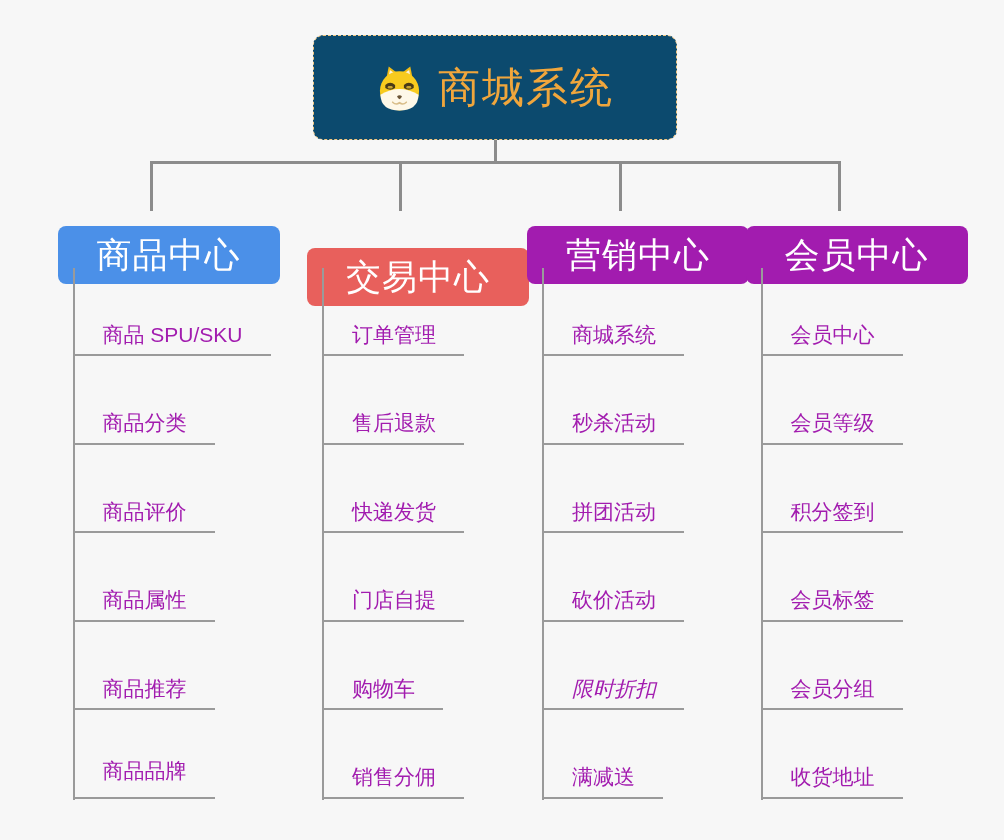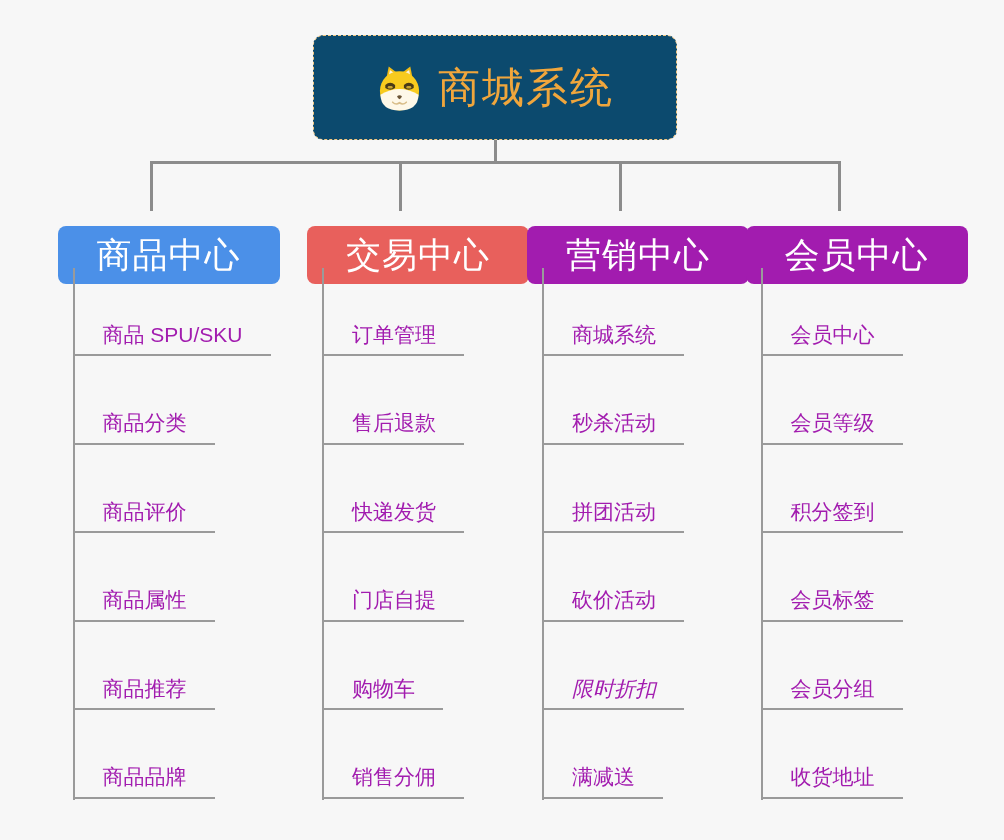--- a/index.html
+++ b/index.html
@@ -109,26 +109,26 @@
         </div>
         <div class="child-node" style="top: 188.5px;">
           <span class="child-label">商品分类</span>
         </div>
         <div class="child-node" style="top: 365.5px;">
           <span class="child-label">商品属性</span>
         </div>
         <div class="child-node" style="top: 454px;">
           <span class="child-label">商品推荐</span>
         </div>
-        <div class="child-node" style="top: 542.5px;">
+        <div class="child-node" style="top: 542.5px; align-items: center;">
           <span class="child-label">商品品牌</span>
         </div>
       </div>
       <div class="branch-column" style="left: 307px;">
-        <div class="branch-node" style="background: rgb(232, 96, 92);">交易中心</div>
+        <div class="branch-node" style="background: rgb(232, 96, 92); margin-top: 22px;">交易中心</div>
         <div class="branch-spine"></div>
         <div class="child-node" style="top: 100px;">
           <span class="child-label">订单管理</span>
         </div>
         <div class="child-node" style="top: 188.5px;">
           <span class="child-label">售后退款</span>
         </div>
         <div class="child-node" style="top: 277px;">
           <span class="child-label">快递发货</span>
         </div>

